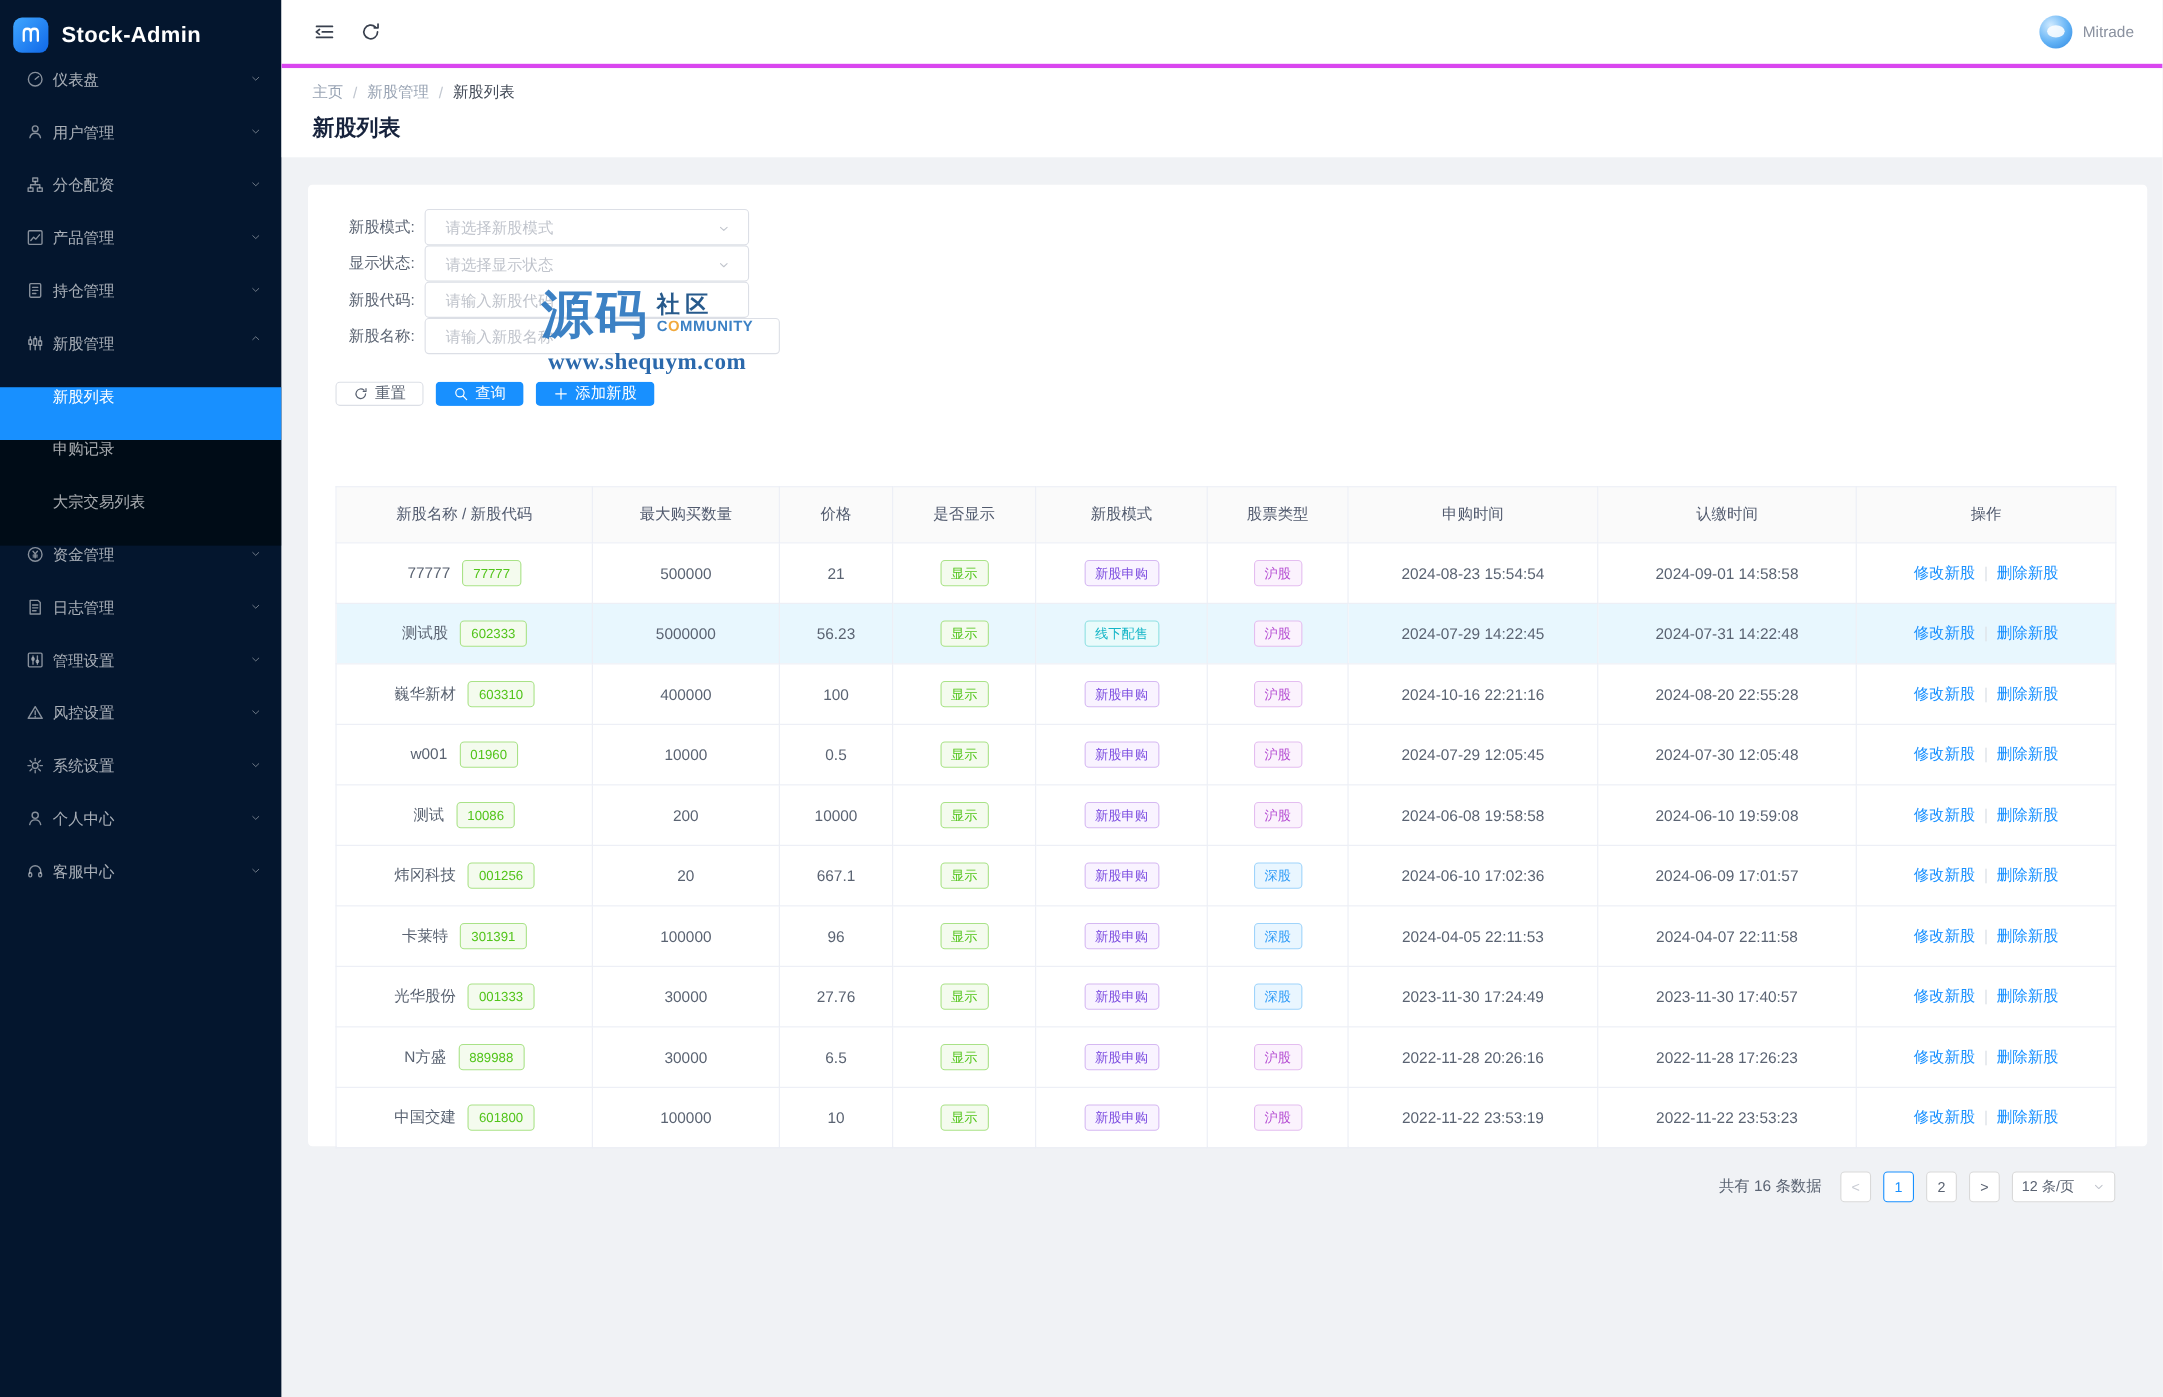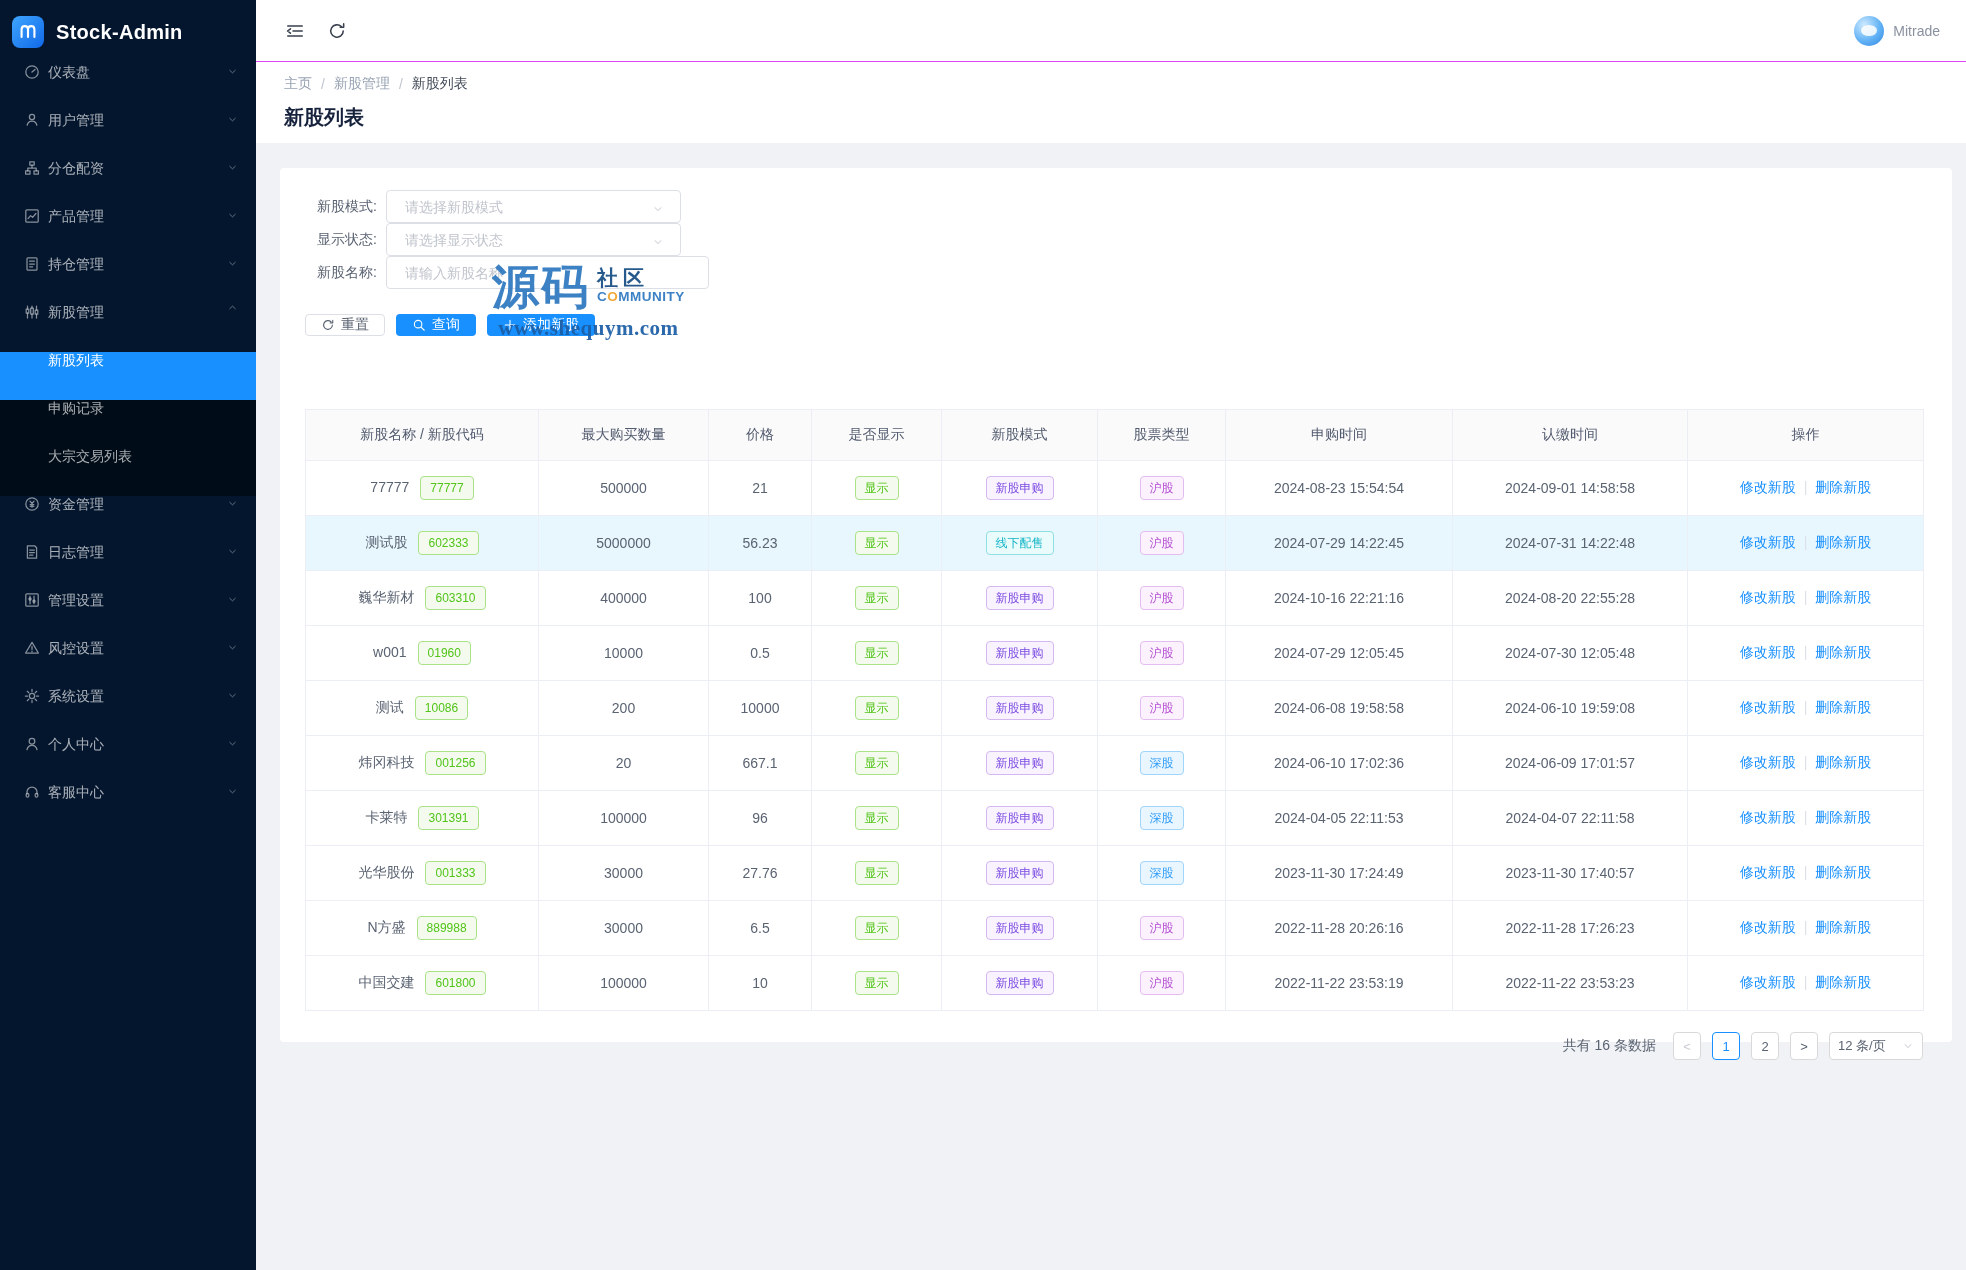--- a/index.html
+++ b/index.html
@@ -25,21 +25,21 @@
   .mi-arrow.up{transform:rotate(180deg);}
   .submenu{background:#000c17;}
   .submenu .menu-item{padding-left:48px;}
   .menu-item.active{background:#1890ff;color:#fff;}
   .icon svg, .mi-icon svg, .mi-arrow svg{fill:none;stroke:currentColor;stroke-width:1.25;
       stroke-linecap:round;stroke-linejoin:round;}
 
   
   .main{flex:1;display:flex;flex-direction:column;background:#f0f2f5;min-width:0;}
   .topbar{height:62px;background:#fff;display:flex;align-items:center;padding:0 26px 0 29px;
-          border-bottom:1px solid #d946ef;box-sizing:border-box;}
+          border-bottom:4px solid #d946ef;box-sizing:border-box;}
   .tb-icon{width:20px;height:20px;color:#39404e;margin-right:22px;cursor:pointer;}
   .tb-icon svg{width:20px;height:20px;fill:none;stroke:currentColor;stroke-width:1.4;stroke-linecap:round;stroke-linejoin:round;}
   .tb-spacer{flex:1;}
   .tb-user{display:flex;align-items:center;cursor:pointer;}
   .avatar{width:30px;height:30px;border-radius:50%;flex:none;position:relative;overflow:hidden;
           background:radial-gradient(circle at 34% 30%,#cfeaff,#62b2f5 55%,#2f86e0);}
   .avatar:after{content:"";position:absolute;left:7px;top:9px;width:16px;height:11px;border-radius:50%;background:rgba(255,255,255,.85);}
   .tb-username{margin-left:9px;color:#8a919f;font-size:14px;}
 
   .page-head{background:#fff;padding:13px 28px 14px 28px;}
@@ -327,20 +327,26 @@
                   </svg></span>
               </div>
             </div>
             <div class="field">
               <span class="field-label">显示状态:</span>
               <div class="control">
                 <input readonly="" placeholder="请选择显示状态" style="">
                 <span class="ctl-arrow"><svg viewBox="0 0 16 16">
                     <path d="M4 6.2l4 3.8 4-3.8"></path>
                   </svg></span>
+              </div>
+            </div>
+            <div class="field">
+              <span class="field-label">新股代码:</span>
+              <div class="control">
+                <input placeholder="请输入新股代码" style="">
               </div>
             </div>
             <div class="field">
               <span class="field-label">新股名称:</span>
               <div class="control">
                 <input placeholder="请输入新股名称" style="">
               </div>
             </div>
           </div>
 

